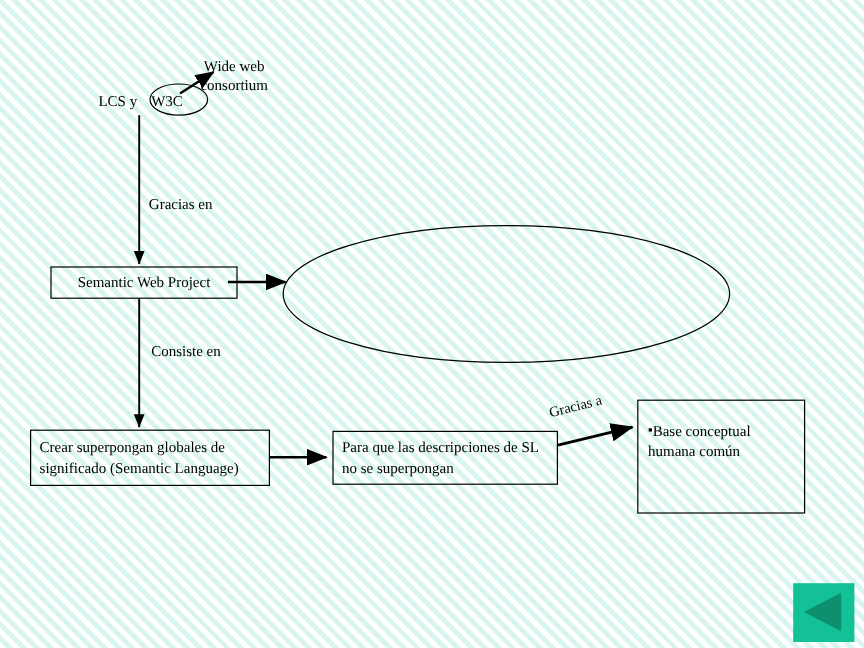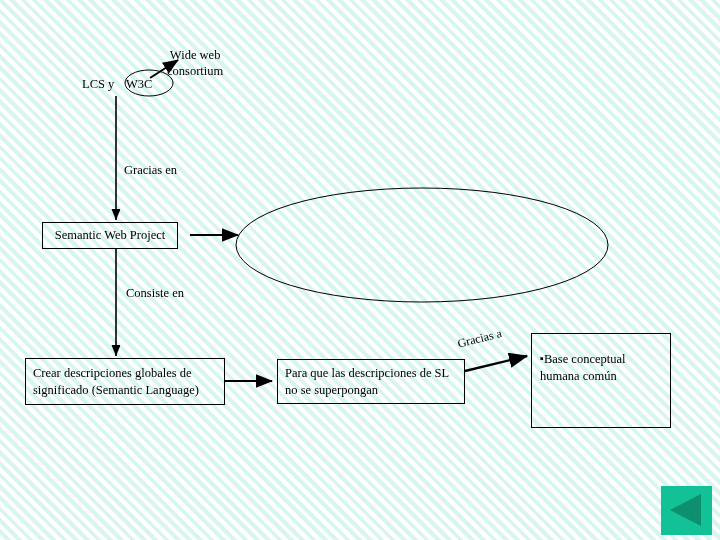--- a/index.html
+++ b/index.html
@@ -56,21 +56,21 @@
   #w3c-label       { left: 126px; top: 76px;  }
   #wide-web-label  { left: 167px; top: 47px;  text-align: center; }
   #trabajan-label  { left: 124px; top: 162px; }
   #consiste-label  { left: 126px; top: 285px; font-family: Liberation Serif, serif; }
   #gracias-label   { left: 456px; top: 337px;
                      transform: rotate(-14deg);
                      transform-origin: left top;
                      font-size: 12px; }
   #ellipse-text    { left: 248px; top: 214px; width: 348px;
                      font-size: 12.2px; line-height: 1.42; }
-  #box-semantic-web-project { left: 42px;  top: 222px; width: 136px; height: 27px;
+  #box-semantic-web-project { left: 42px;  top: 222px; width: 156px; height: 27px;
                               display: flex; align-items: center; justify-content: center;
                               font-size: 12.5px; }
   #box-crear-agrupaciones   { left: 25px;  top: 358px; width: 200px; height: 47px;
                               display: flex; align-items: center; }
   #box-para-que             { left: 277px; top: 359px; width: 188px; height: 45px;
                               display: flex; align-items: center; }
   #box-bullets              { left: 531px; top: 333px; width: 140px; height: 95px;
                               padding: 0 8px; }
   #box-bullets .bullet-line { margin: 0; }
   #box-bullets .bullet-gap  { height: 12px; }
@@ -135,21 +135,21 @@
 
   <div class="plain-text" id="trabajan-label">Gracias en</div>
 
   <div class="plain-text" id="consiste-label">Consiste en</div>
 
   <div class="plain-text" id="gracias-label">Gracias a</div>
 
 
   <div class="node-box" id="box-semantic-web-project">Semantic Web Project</div>
 
-  <div class="node-box" id="box-crear-agrupaciones">Crear descripciones globales de significado (Semantic Language)</div>
+  <div class="node-box" id="box-crear-agrupaciones">Crear superpongan globales de significado (Semantic Language)</div>
 
   <div class="node-box" id="box-para-que">Para que las descripciones de SL no se superpongan</div>
 
   <div class="node-box" id="box-bullets">
     <div class="bullet-line"><span class="bullet-marker">▪</span><span>Base conceptual humana común</span></div>
     <div class="bullet-gap"></div>
   </div>
 
   <div id="nav-back-button">
     <div class="tri"></div>

